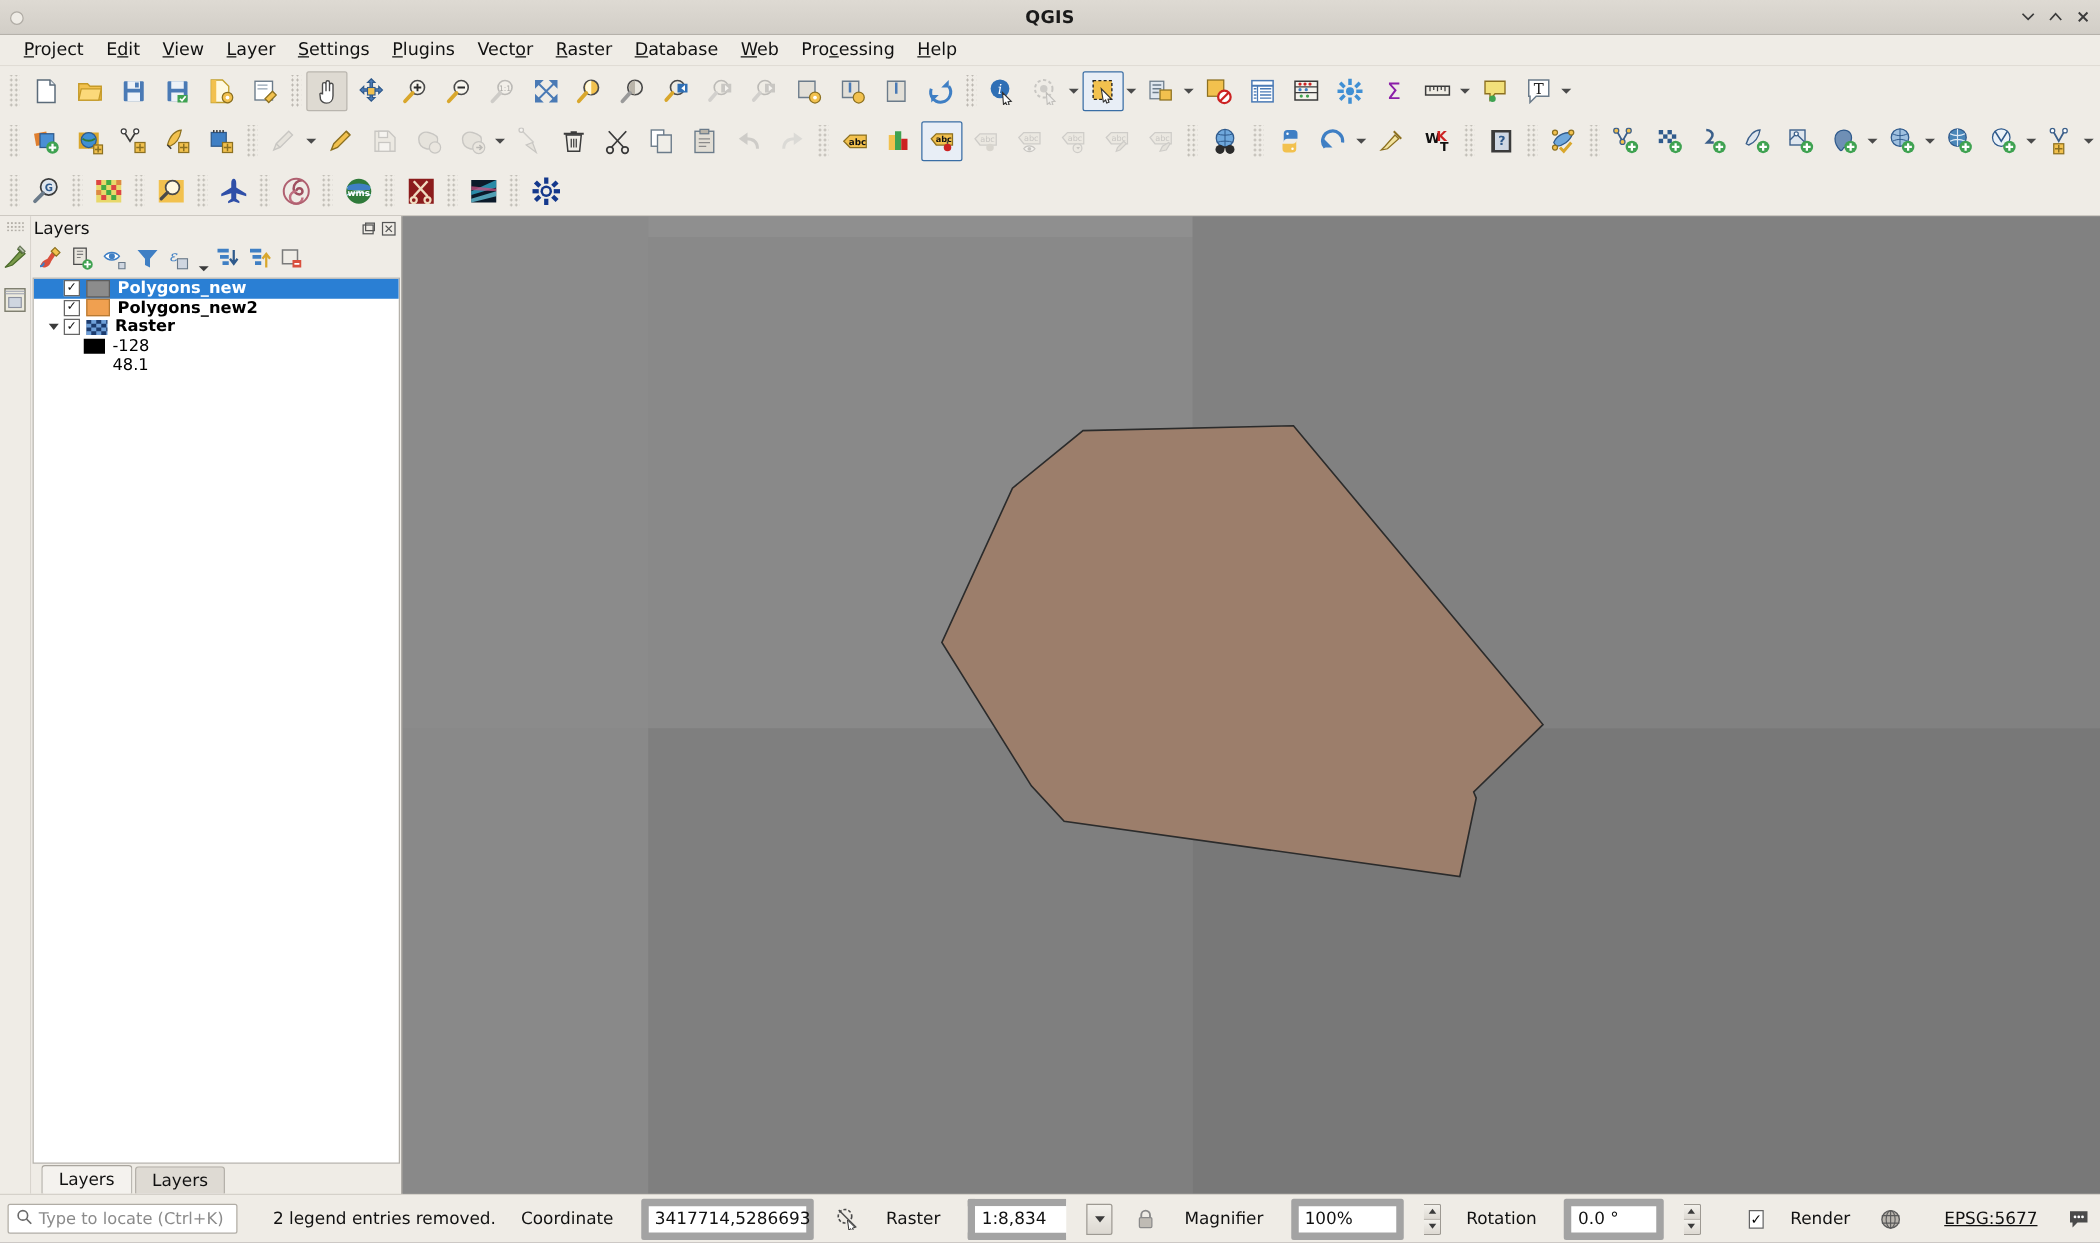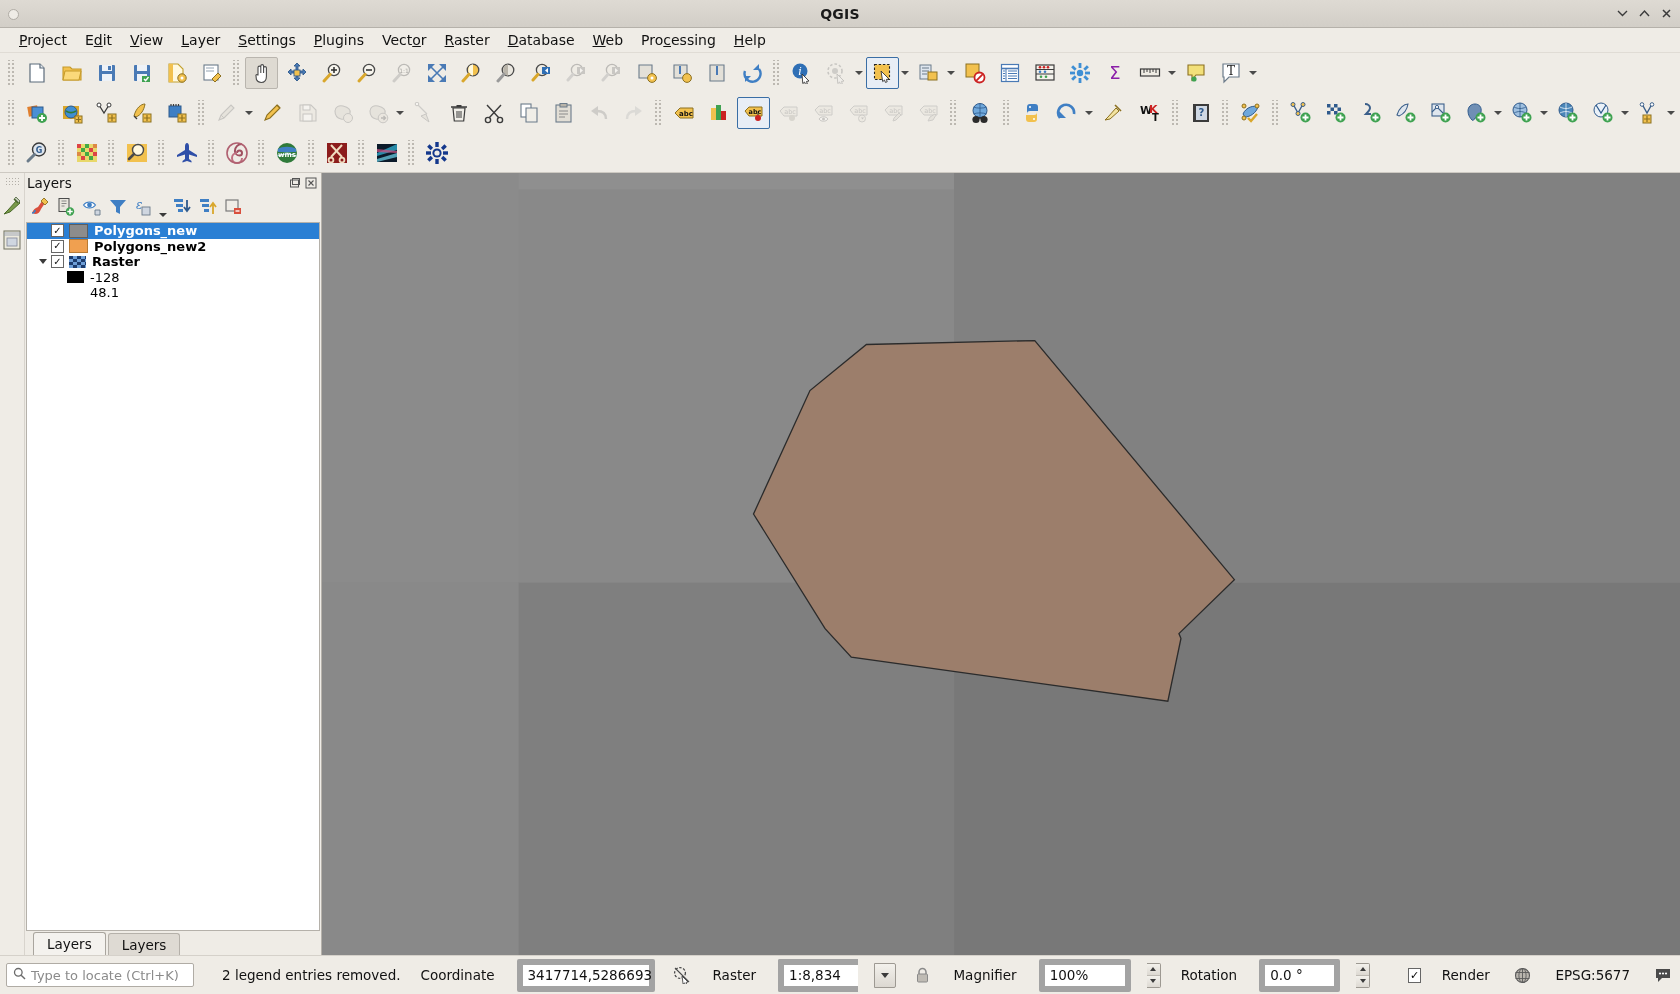--- a/index.html
+++ b/index.html
@@ -1125,21 +1125,21 @@
     <span class="sb-check">✓</span>
     <span class="sb-label" style="margin-left:0;">Render</span>
 
     <span class="sb-ico">
       <svg width="17" height="17" viewBox="0 0 17 17">
           <circle cx="8.5" cy="8.5" r="7" fill="#b9b5ae" stroke="#5a5a5a" stroke-width="1.1"></circle>
           <path d="M1.5 5.5h14M1.5 11.5h14M8.5 1.5v14" stroke="#5a5a5a" stroke-width=".9" fill="none"></path>
           <ellipse cx="8.5" cy="8.5" rx="3.6" ry="7" fill="none" stroke="#5a5a5a" stroke-width=".9"></ellipse>
         </svg>
     </span>
-    <span class="sb-label" style="margin-left:6px;">EPSG:5677</span>
+    <span class="sb-label" style="margin-left:16px;text-decoration:underline;">EPSG:5677</span>
 
     <span class="sb-ico">
       <svg width="18" height="18" viewBox="0 0 18 18">
           <path d="M2 3h14v9H8l-4 4v-4H2z" fill="#4a4a4a"></path>
           <circle cx="6" cy="7.5" r="1.1" fill="#fff"></circle>
           <circle cx="9" cy="7.5" r="1.1" fill="#fff"></circle>
           <circle cx="12" cy="7.5" r="1.1" fill="#fff"></circle>
         </svg>
     </span>
   </div>

